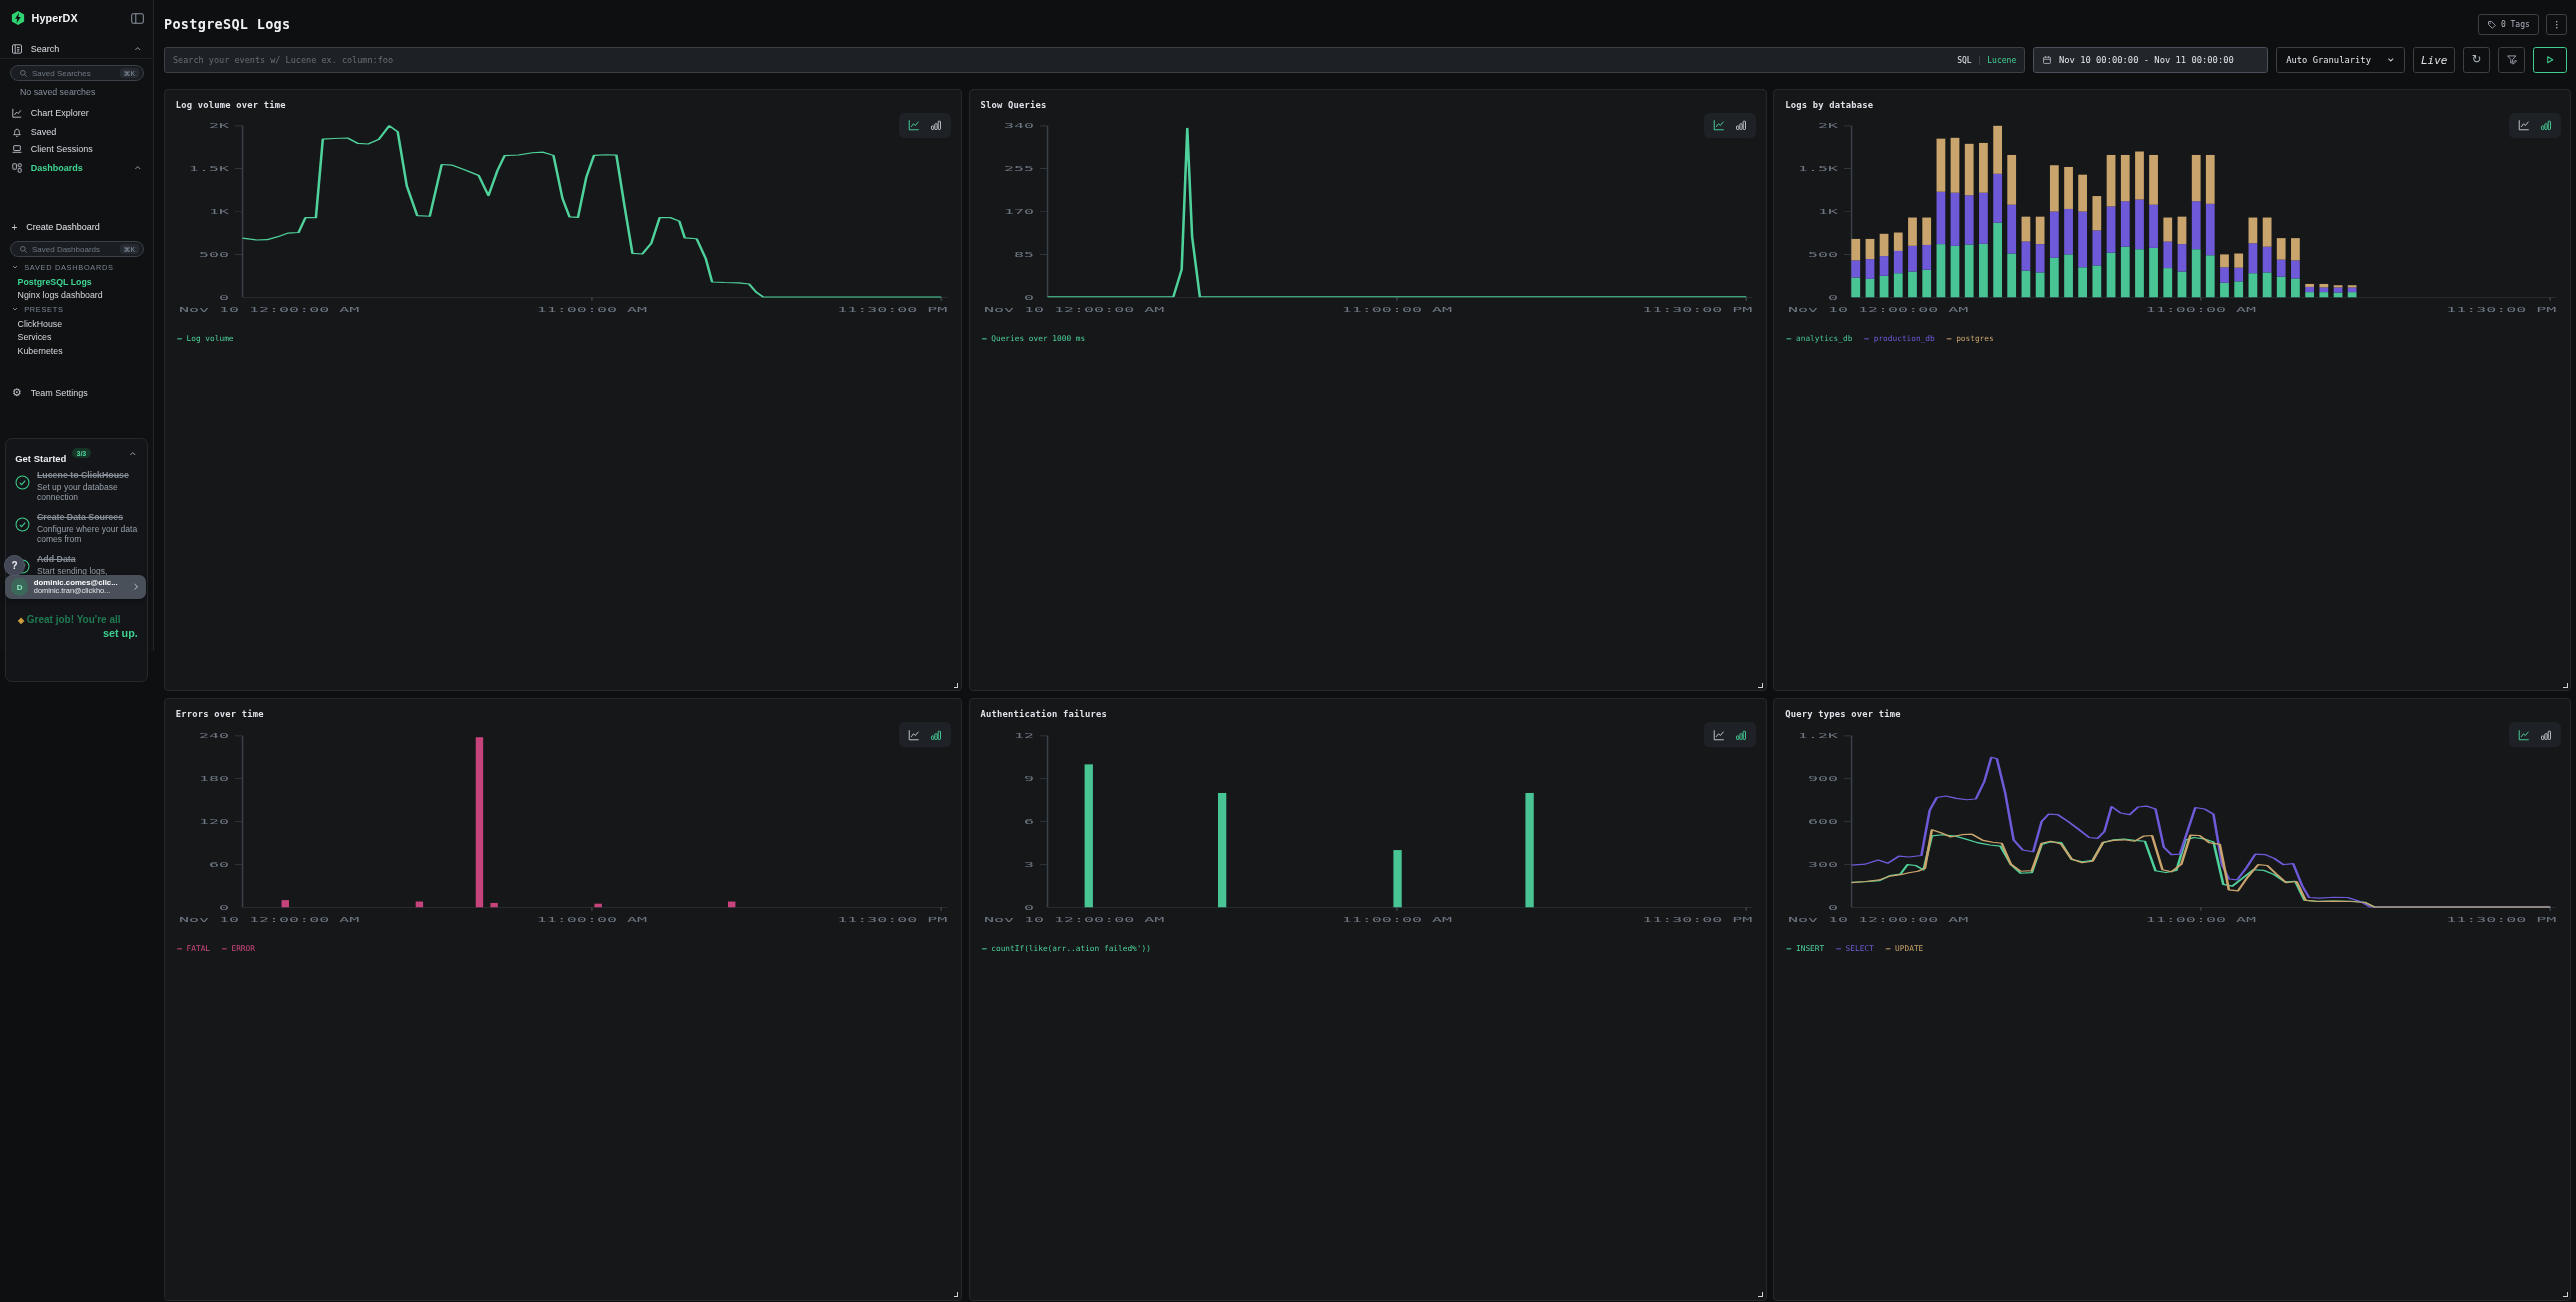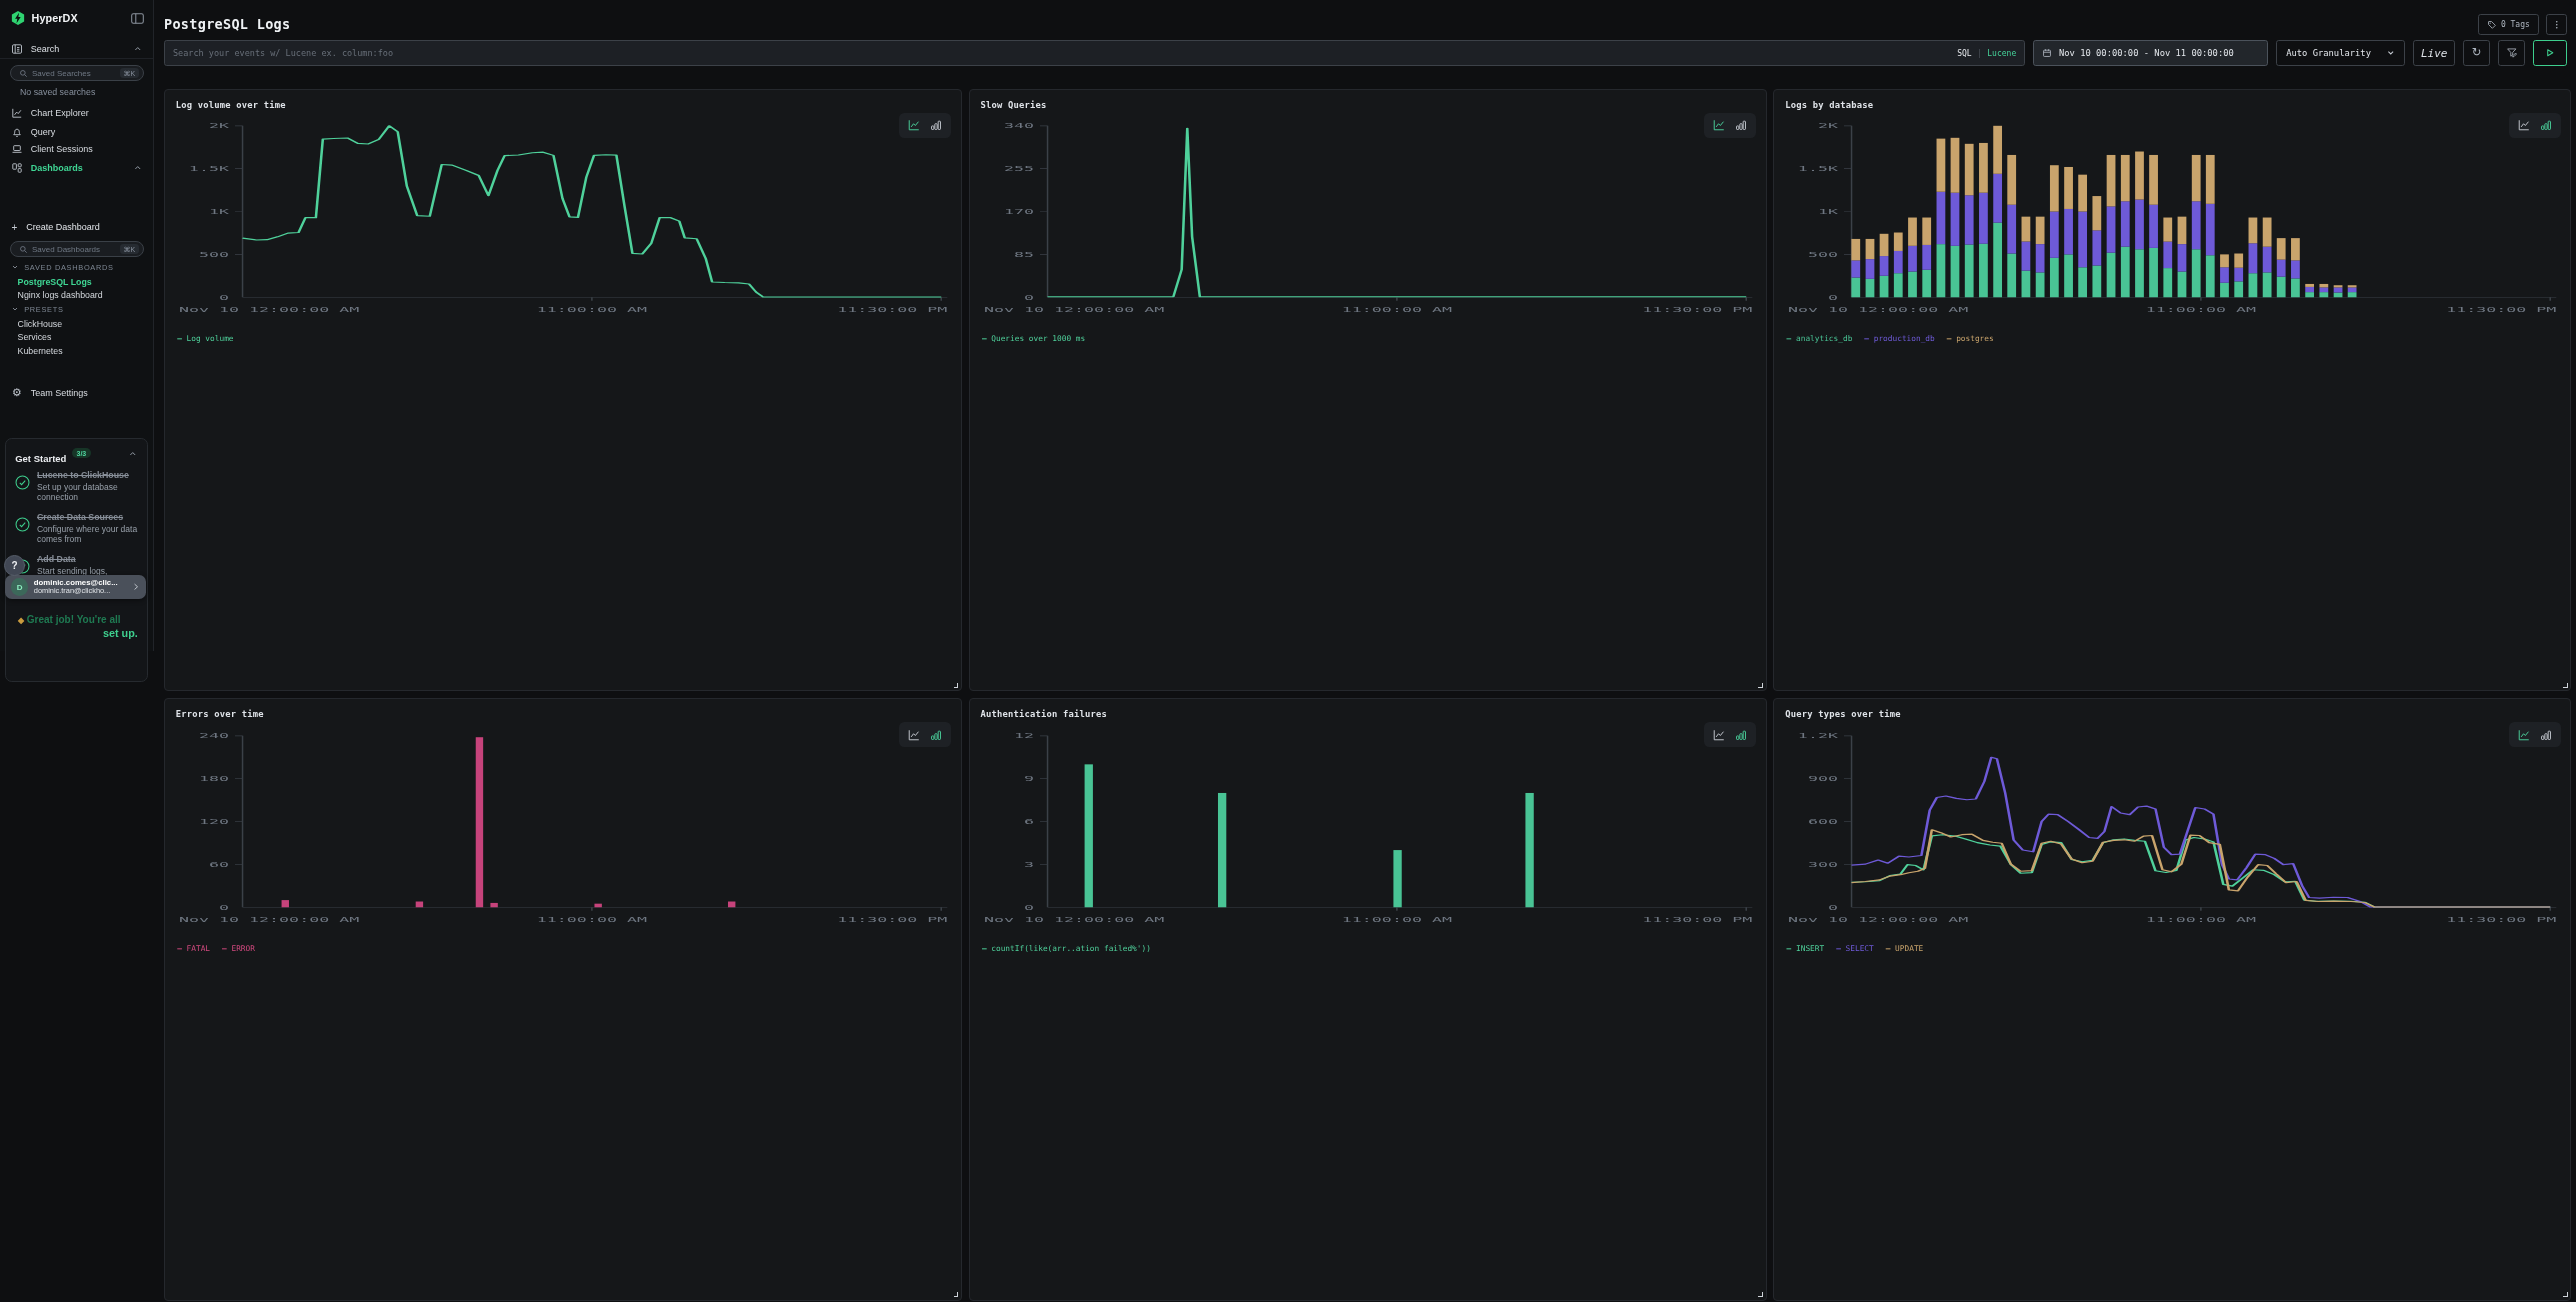--- a/index.html
+++ b/index.html
@@ -79,21 +79,21 @@
   #main { position:absolute; left:154px; top:0; right:0; bottom:0; }
   .page-title { position:absolute; left:10px; top:16px; color:#eef1f4; font-size:13.5px;
     font-weight:bold; letter-spacing:0.3px; }
   .top-actions { position:absolute; top:13.5px; right:8.8px; display:flex; gap:6.8px;text-align:center; }
   .btn { border:0.7px solid #3c4148; border-radius:2.7px; background:transparent; color:#aeb6c0;
     display:flex; align-items:center; justify-content:center; cursor:pointer; }
   .tags-btn { height:21.6px; padding:0 8px; gap:4.7px; font-size:8px; }
   .kebab-btn { height:21.6px; width:21.6px; }
   .tag-ic { width:9.5px; height:9.5px; }
 
-  .toolbar { position:absolute; left:10px; right:8.8px; top:40px; height:26px; display:flex; gap:8px; }
+  .toolbar { position:absolute; left:10px; right:8.8px; top:47px; height:26px; display:flex; gap:8px; }
   .search-box { flex:1; border:0.7px solid #3c4148; border-radius:2.7px; background:#1d2025;
     display:flex; align-items:center; padding:0 8px; gap:6.8px; }
   .search-box input { flex:1; background:transparent; border:none; outline:none; color:#cfd4da;
     font-size:8.5px; font-family:"DejaVu Sans Mono",monospace; }
   .search-box input::placeholder { color:#686f79; }
   .mode { font-size:8px; display:flex; gap:5.4px; align-items:center; }
   .mode .sql { color:#e7eaee; cursor:pointer; }
   .mode .div { color:#4a5058; }
   .mode .lucene { color:#45d39a; cursor:pointer; }
   .time-box { width:235px; background:#22262b; border:0.7px solid #4b525b; border-radius:2.7px;
@@ -173,21 +173,21 @@
         <path d="M3 3v14h14"></path>
         <path d="M6 13l3.5-4.5 2.5 2.5L16.5 5.5"></path>
       </svg>
     <span class="lbl">Chart Explorer</span>
   </div>
   <div class="nav-item" style="top:122px">
     <svg class="nav-ic" viewBox="0 0 20 20" fill="none" stroke="currentColor" stroke-width="1.5">
         <path d="M4.5 14.5h11c-1.1-1.3-1.7-2.1-1.7-4.8 0-2.5-1.5-4.3-3.8-4.3S6.2 7.2 6.2 9.7c0 2.7-.6 3.5-1.7 4.8z"></path>
         <path d="M8.4 16.6a1.8 1.8 0 0 0 3.2 0"></path>
       </svg>
-    <span class="lbl">Query</span>
+    <span class="lbl">Saved</span>
   </div>
   <div class="nav-item" style="top:139px">
     <svg class="nav-ic" viewBox="0 0 20 20" fill="none" stroke="currentColor" stroke-width="1.5">
         <rect x="4.5" y="4.5" width="11" height="8" rx="1"></rect>
         <path d="M2.5 15.5h15"></path>
       </svg>
     <span class="lbl">Client Sessions</span>
   </div>
   <div class="nav-item active-green" style="top:158px;height:20px">
     <svg class="nav-ic" viewBox="0 0 20 20" fill="none" stroke="currentColor" stroke-width="1.5">

